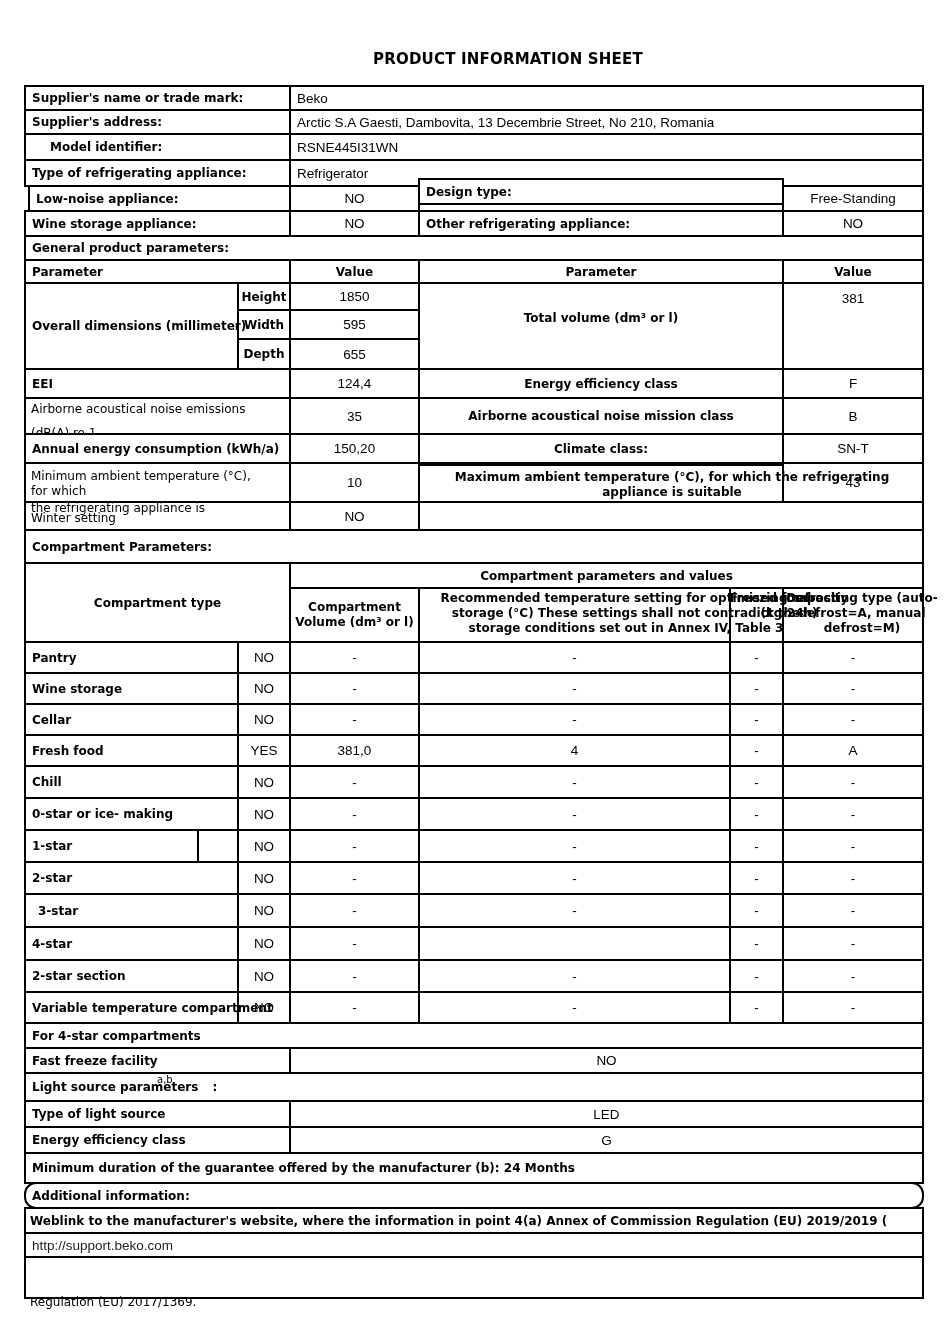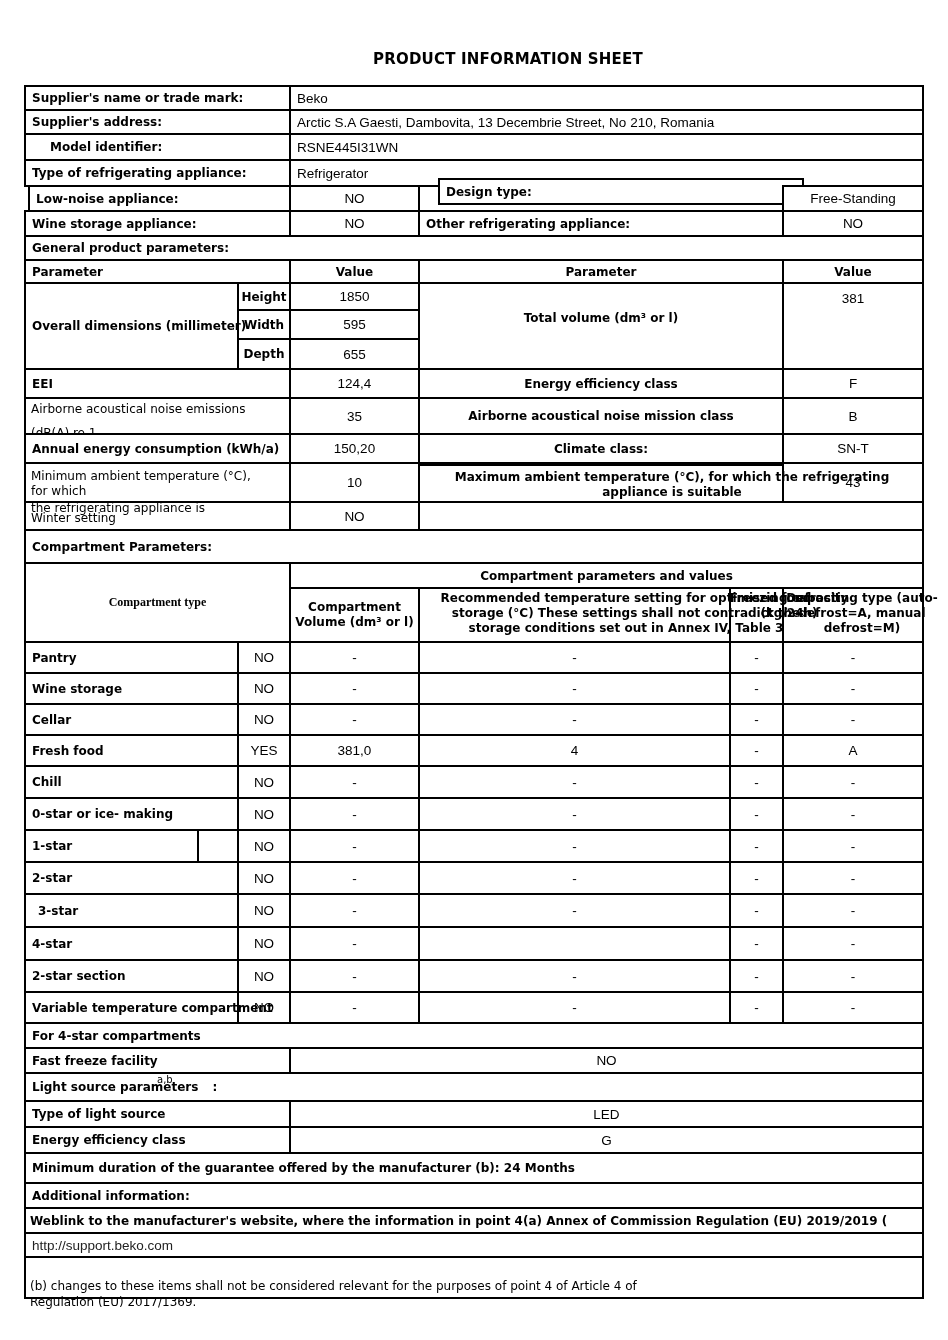--- a/index.html
+++ b/index.html
@@ -28,21 +28,21 @@
 <div class="c v l" style="left:289px;top:109px;width:635px;height:26px;">Arctic S.A  Gaesti, Dambovita, 13 Decembrie Street, No 210, Romania</div>
 
 <div class="c b l" style="left:24px;top:133px;width:267px;height:28px;padding-left:24px;">Model identifier:</div>
 <div class="c v l" style="left:289px;top:133px;width:635px;height:28px;">RSNE445I31WN</div>
 
 <div class="c b l" style="left:24px;top:159px;width:267px;height:28px;">Type of refrigerating appliance:</div>
 <div class="c v l" style="left:289px;top:159px;width:635px;height:28px;">Refrigerator</div>
 
 <div class="c b l" style="left:28px;top:185px;width:267px;height:27px;">Low-noise appliance:</div>
 <div class="c v m" style="left:289px;top:185px;width:131px;height:27px;">NO</div>
-<div class="c b l" style="left:418px;top:178px;width:366px;height:27px;margin-left:20px;">Design type:</div>
+<div class="c b l" style="left:418px;top:178px;width:366px;height:27px;">Design type:</div>
 <div class="c v m" style="left:782px;top:185px;width:142px;height:27px;">Free-Standing</div>
 
 <div class="c b l" style="left:24px;top:210px;width:267px;height:27px;">Wine storage appliance:</div>
 <div class="c v m" style="left:289px;top:210px;width:131px;height:27px;">NO</div>
 <div class="c b l" style="left:418px;top:210px;width:366px;height:27px;">Other refrigerating appliance:</div>
 <div class="c v m" style="left:782px;top:210px;width:142px;height:27px;">NO</div>
 
 <div class="c b l" style="left:24px;top:235px;width:900px;height:26px;">General product parameters:</div>
 
 <div class="c b l" style="left:24px;top:259px;width:267px;height:25px;">Parameter</div>
@@ -92,21 +92,21 @@
 
 <div class="c b" style="left:24px;top:501px;width:267px;height:30px;">
   <span class="abs" style="left:5px;top:-2px;">the refrigerating appliance is</span>
   <span class="abs" style="left:5px;top:8px;">Winter setting</span>
 </div>
 <div class="c v m" style="left:289px;top:501px;width:131px;height:30px;">NO</div>
 <div class="c" style="left:418px;top:501px;width:506px;height:30px;"></div>
 
 <div class="c b l" style="left:24px;top:529px;width:900px;height:35px;">Compartment Parameters:</div>
 
-<div class="c b m" style="left:24px;top:562px;width:267px;height:81px;font-family:Liberation Serif, serif;">Compartment type</div>
+<div class="c b m" style="left:24px;top:562px;width:267px;height:81px;">Compartment type</div>
 <div class="c b m" style="left:289px;top:562px;width:635px;height:27px;">Compartment parameters and values</div>
 <div class="c b m wrap" style="left:289px;top:587px;width:131px;height:56px;">
   <span style="display:block;width:128px;">Compartment Volume (dm³ or l)</span>
 </div>
 <div class="c b m wrap" style="left:418px;top:587px;width:313px;height:56px;">
   <span style="position:absolute;left:6px;top:2px;width:400px;text-align:center;">Recommended temperature setting for optimised food storage (°C) These settings shall not contradict the storage conditions set out in Annex IV, Table 3</span>
 </div>
 <div class="c b m wrap" style="left:729px;top:587px;width:55px;height:56px;background:transparent;">
   <span style="position:absolute;left:-2px;top:2px;width:120px;text-align:center;">Freezing capacity (kg/24h)</span>
 </div>
@@ -221,21 +221,20 @@
   <span>Light source parameters</span>
   <span class="abs" style="left:131px;top:0px;font-weight:normal;font-size:10px;">a,b</span>
   <span style="margin-left:14px;">:</span>
 </div>
 <div class="c b l" style="left:24px;top:1100px;width:267px;height:28px;">Type of light source</div>
 <div class="c v m" style="left:289px;top:1100px;width:635px;height:28px;">LED</div>
 <div class="c b l" style="left:24px;top:1126px;width:267px;height:28px;">Energy efficiency class</div>
 <div class="c v m" style="left:289px;top:1126px;width:635px;height:28px;">G</div>
 
 <div class="c b l" style="left:24px;top:1152px;width:900px;height:32px;">Minimum duration of the guarantee offered by the manufacturer (b): 24 Months</div>
-<div class="c b l" style="left:24px;top:1182px;width:900px;height:27px;">Additional information:</div>
+<div class="c b l" style="left:24px;top:1182px;width:900px;height:27px;border-radius:12px;">Additional information:</div>
 <div class="c b l" style="left:24px;top:1207px;width:900px;height:27px;">
   <span style="position:absolute;left:4px;top:5px;white-space:nowrap;">Weblink to the manufacturer's website, where the information in point 4(a) Annex of Commission  Regulation (EU) 2019/2019  (</span>
 </div>
 <div class="c v l" style="left:24px;top:1232px;width:900px;height:26px;color:#222;">http://support.beko.com</div>
 <div class="c b" style="left:24px;top:1256px;width:900px;height:43px;">
-  <span class="abs" style="left:4px;top:21px;">(b) changes to these items shall not be considered relevant for the purposes of point 4 of Article 4 of</span>
   <span class="abs" style="left:4px;top:37px;">Regulation (EU) 2017/1369.</span>
 </div>
 
 </body></html>

